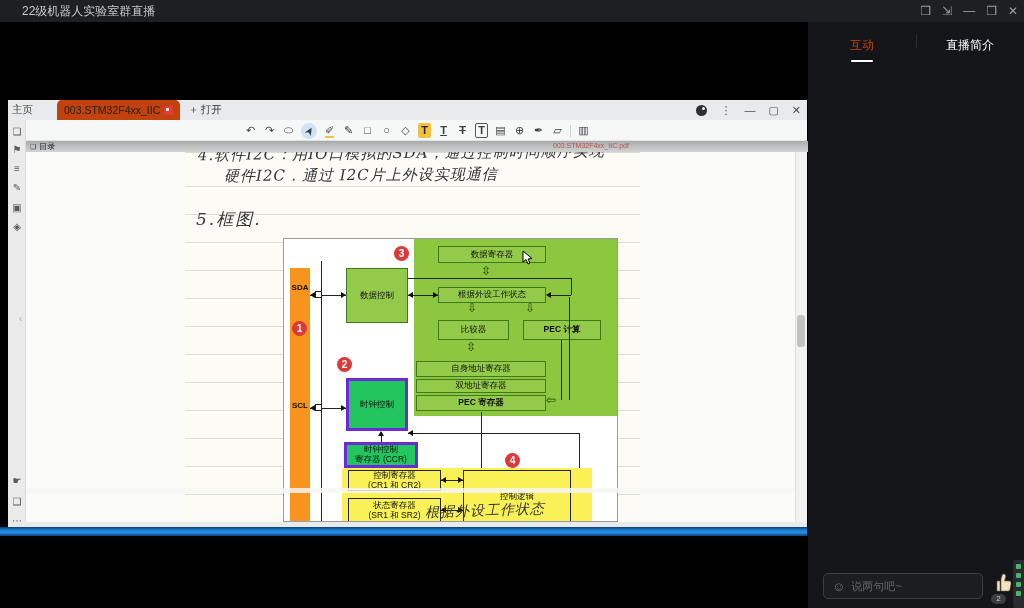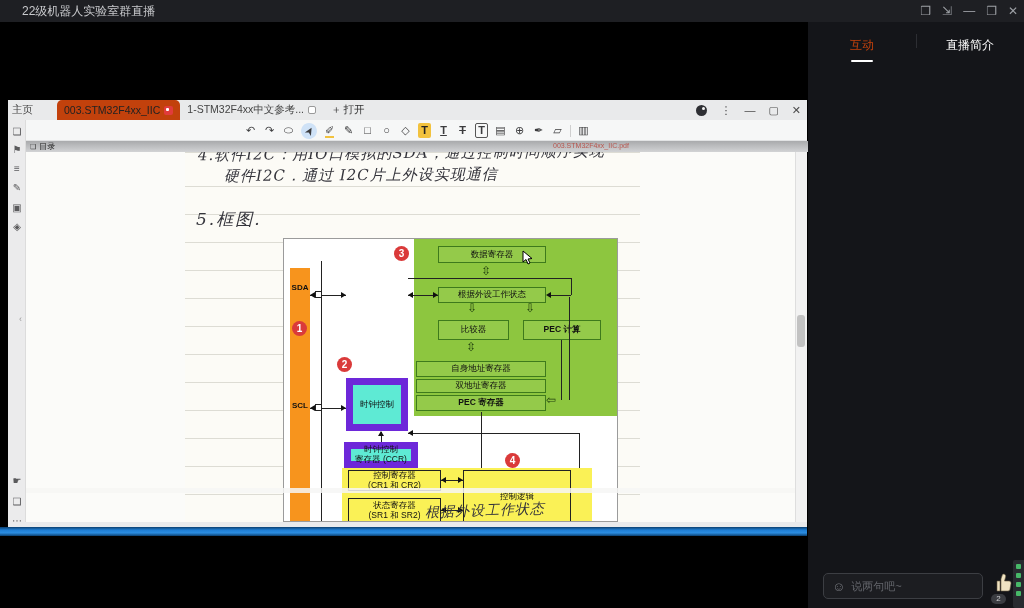--- a/index.html
+++ b/index.html
@@ -73,21 +73,21 @@
   .pagebreak { position:absolute; left:0; top:336px; width:769px; height:5px; background:rgba(246,246,244,.85); z-index:4; }
   .scroll { position:absolute; left:787px; top:41px; width:12px; height:381px; background:#f2f2f2; border-left:1px solid #dedede; }
   .thumb { position:absolute; left:789px; top:215px; width:8px; height:32px; background:#c2c2c2; border-radius:3px; cursor:pointer; }
   .botstrip { position:absolute; left:0; top:422px; width:799px; height:5px; background:#e9eaec; }
   .bluebar { position:absolute; left:0; top:527px; width:807px; height:9px; background:linear-gradient(#0a3f70,#1f7fd6 35%,#2b8de2 65%,#0a3f70); }
 
   
   .diagram { position:absolute; left:257px; top:86px; width:335px; height:284px; background:#fff; border:1px solid #9b9b9b; overflow:hidden; z-index:2; }
   .dbox { position:absolute; display:flex; align-items:center; justify-content:center; text-align:center; font-size:8.5px; color:#111; line-height:1.15; }
   .gbox { background:#94ca4a; border:1px solid #3e7a1c; }
-  .pbox { background:#5eead4; border:7px solid #6d28d9; }
+  .pbox { background:#22c55e; border:3px solid #6d28d9; }
   .ybox { background:#faf156; border:1px solid #222; }
   .hline,.vline { position:absolute; background:#222; }
   .hline { height:1px; } .vline { width:1px; }
   .arr { position:absolute; width:0; height:0; }
   .arr.l { border-top:3px solid transparent; border-bottom:3px solid transparent; border-right:5px solid #111; }
   .arr.r { border-top:3px solid transparent; border-bottom:3px solid transparent; border-left:5px solid #111; }
   .arr.u { border-left:3px solid transparent; border-right:3px solid transparent; border-bottom:5px solid #111; }
   .holo { position:absolute; font-size:12px; color:#1c3a0d; line-height:1; }
   .marker { position:absolute; width:15px; height:15px; border-radius:50%; background:#da3a3a; color:#fff; font-size:10px; font-weight:bold; display:flex; align-items:center; justify-content:center; z-index:5; }
   .sq { position:absolute; width:7px; height:7px; background:#fff; border:1px solid #222; z-index:3; }
@@ -109,24 +109,20 @@
     </div>
   </div>
 
   <div class="pdfwin">
 
     <div class="tabbar">
       <span class="tab-home">主页</span>
       <div class="tab active">
         <span>003.STM32F4xx_IIC</span>
         <span class="pdficon"></span>
-      </div>
-      <div class="tab">
-        <span>1-STM32F4xx中文参考...</span>
-        <span class="grayicon"></span>
       </div>
       <div class="tab-open">
         <span>＋</span>
         <span>打开</span>
       </div>
       <div class="winctrl">
         <span class="dk-circle"></span>
         <span>⋮</span>
         <span>—</span>
         <span>▢</span>
@@ -196,20 +192,21 @@
         <div class="arr r" style="left:57px; top:53px;"></div>
         <div class="sq" style="left:31px; top:52px;"></div>
 
         <div class="hline" style="left:26px; top:169px; width:36px;"></div>
         <div class="arr l" style="left:26px; top:166px;"></div>
         <div class="arr r" style="left:57px; top:166px;"></div>
         <div class="sq" style="left:31px; top:165px;"></div>
 
         <div class="abs" style="left:130px; top:0; width:204px; height:177px; background:#8dc63f;"></div>
 
+        <div class="dbox gbox" style="left:62px; top:29px; width:62px; height:55px;">数据控制</div>
         <div class="dbox gbox" style="left:154px; top:7px; width:108px; height:17px;">数据寄存器</div>
         <div class="dbox gbox" style="left:154px; top:48px; width:108px; height:16px;">根据外设工作状态</div>
         <div class="dbox gbox" style="left:154px; top:81px; width:71px; height:20px;">比较器</div>
         <div class="dbox gbox" style="left:239px; top:81px; width:78px; height:20px; font-weight:bold;">PEC 计算</div>
         <div class="dbox gbox" style="left:132px; top:122px; width:130px; height:16px;">自身地址寄存器</div>
         <div class="dbox gbox" style="left:132px; top:140px; width:130px; height:14px;">双地址寄存器</div>
         <div class="dbox gbox" style="left:132px; top:156px; width:130px; height:16px; font-weight:bold;">PEC 寄存器</div>
 
         <div class="hline" style="left:124px; top:56px; width:30px;"></div>
         <div class="arr l" style="left:124px; top:53px;"></div>

